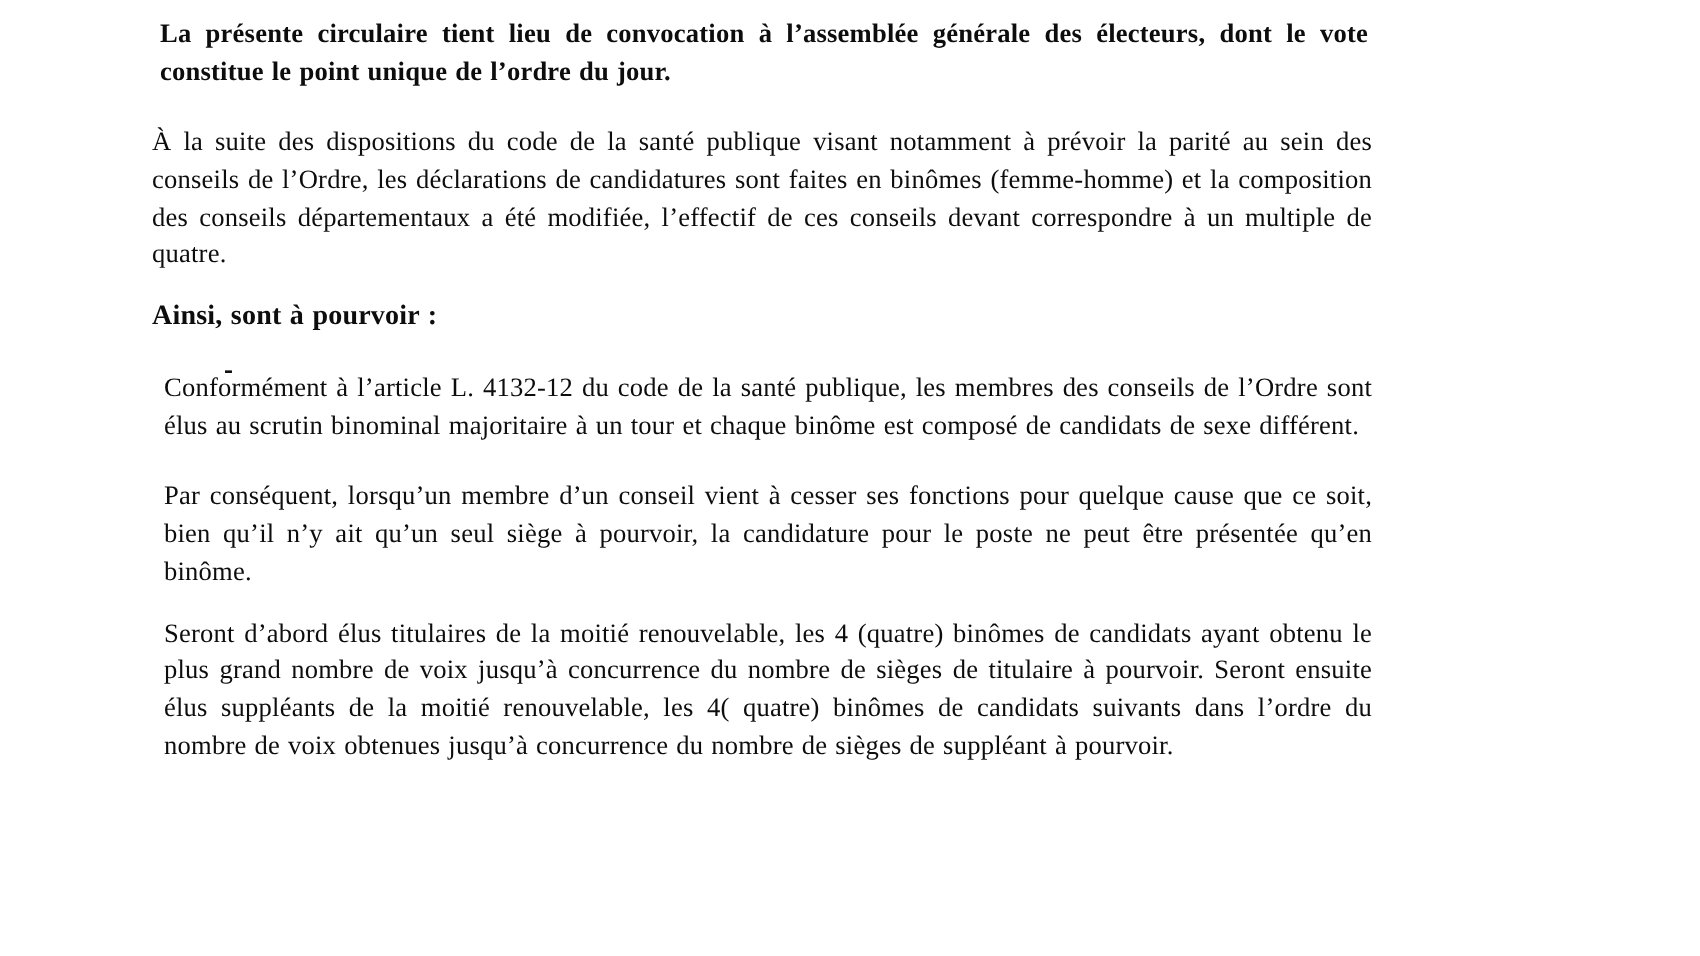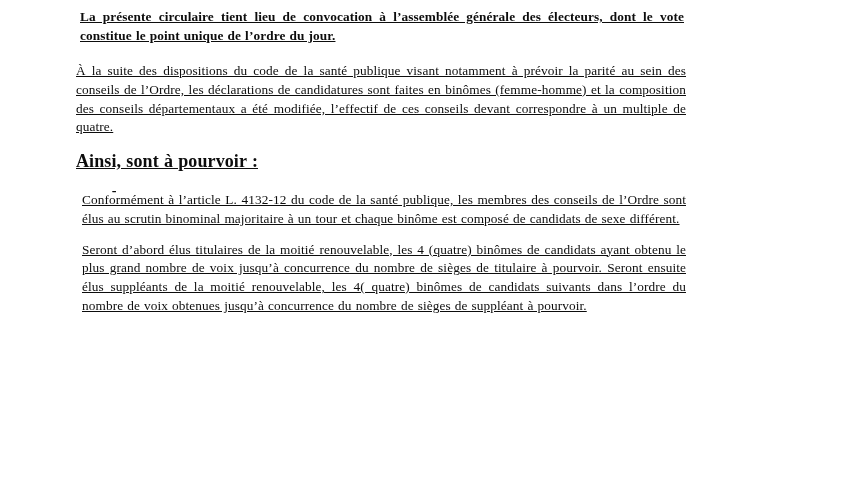--- a/index.html
+++ b/index.html
@@ -13,21 +13,20 @@
     overflow: hidden;
     font-family: "Liberation Serif", "DejaVu Serif", serif;
     color: #0d0d0d;
   }
   .page {
     width: 752px;
     height: 478px;
     box-sizing: border-box;
     padding: 8px 66px 0 76px;
     position: relative;
-    text-decoration: underline;
   }
   p {
     margin: 0;
     text-align: justify;
     font-size: 13.3px;
     line-height: 1.42;
     letter-spacing: 0.1px;
     word-spacing: 0.6px;
   }
   .bold {
@@ -65,21 +64,21 @@
   }
   ul.list li .dash {
     position: absolute;
     left: 0;
     top: 0;
     font-weight: bold;
   }
   .lead-in {
     margin-bottom: 7px;
     font-weight: bold;
-    font-size: 18px;
+    font-size: 14px;
     line-height: 1.42;
   }
 </style>
 </head>
 <body>
 
 <div class="page">
 
   <p class="para-intro bold">La présente circulaire tient lieu de convocation à l’assemblée générale des électeurs, dont le vote constitue le point unique de l’ordre du jour.</p>
 
@@ -91,17 +90,18 @@
     <li>
       <span class="dash">-</span>
     </li>
     <li>
       <span class="dash">-</span>
     </li>
   </ul>
 
   <p class="para-block indent-left">Conformément à l’article L. 4132-12 du code de la santé publique, les membres des conseils de l’Ordre sont élus au scrutin binominal majoritaire à un tour et chaque binôme est composé de candidats de sexe différent.</p>
 
+  <p class="para-block indent-left">Par conséquent, lorsqu’un membre d’un conseil vient à cesser ses fonctions pour quelque cause que ce soit, bien qu’il n’y ait qu’un seul siège à pourvoir, la candidature pour le poste ne peut être présentée qu’en binôme.</p>
 
 
   <p class="para-tight indent-left">Seront d’abord élus titulaires de la moitié renouvelable, les 4 (quatre)  binômes de candidats ayant obtenu le plus grand nombre de voix jusqu’à concurrence du nombre de sièges de titulaire à pourvoir. Seront ensuite élus suppléants de la moitié renouvelable, les 4( quatre)  binômes de candidats suivants dans l’ordre du nombre de voix obtenues jusqu’à concurrence du nombre de sièges de suppléant à pourvoir.</p>
 
 </div>
 
 </body></html>

